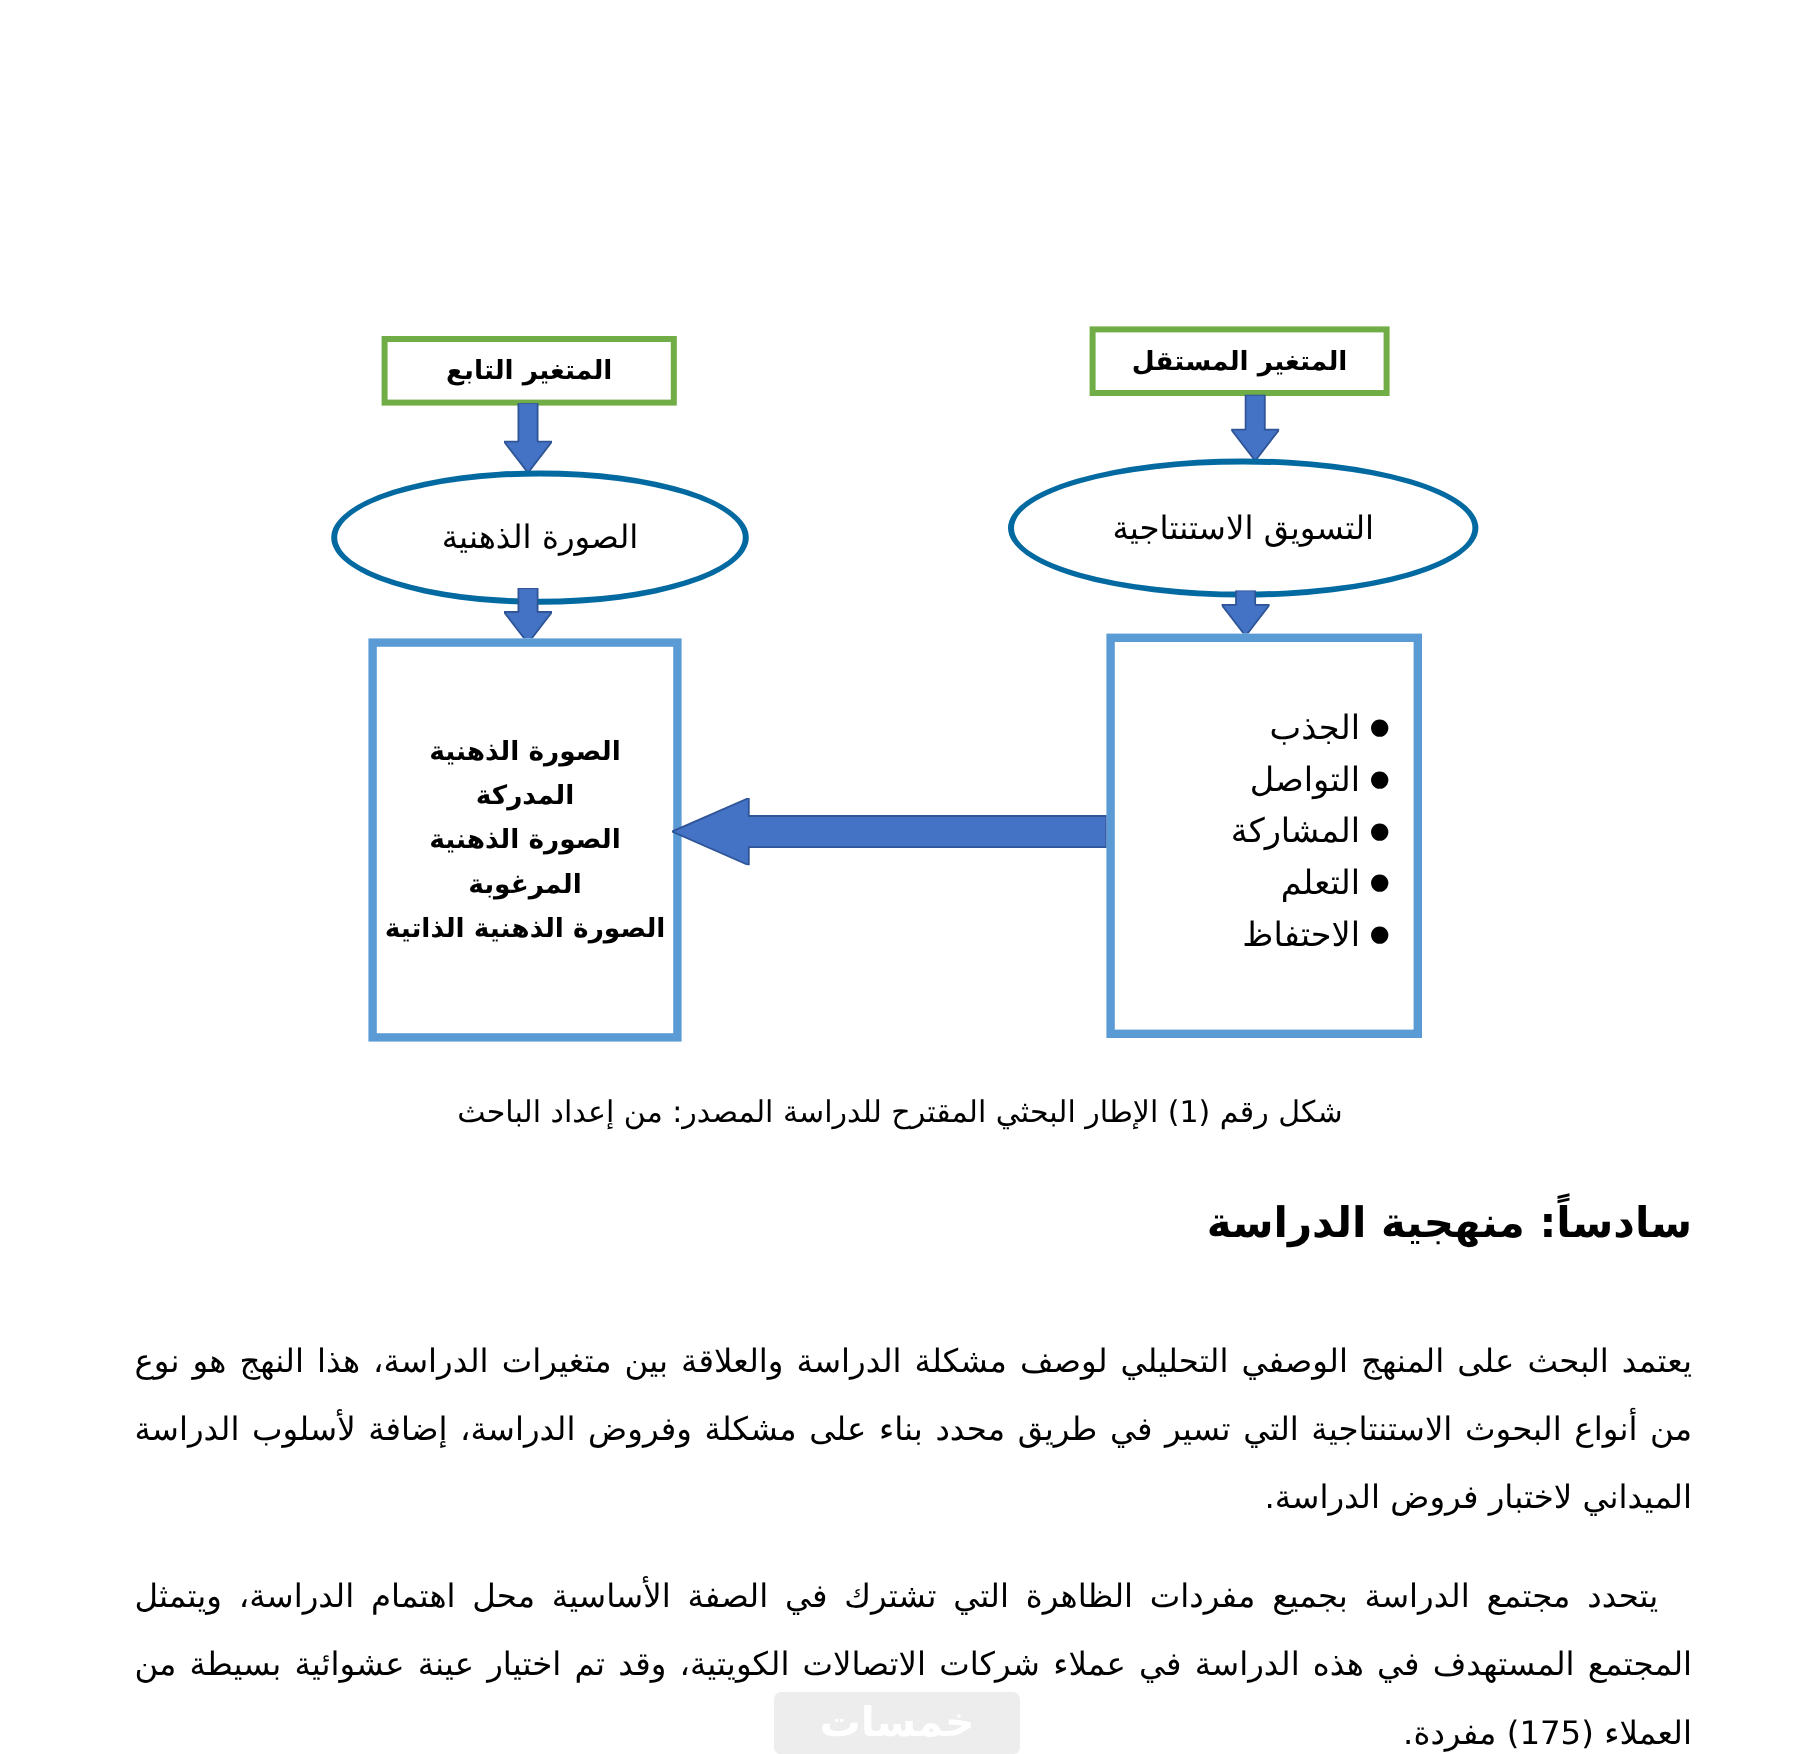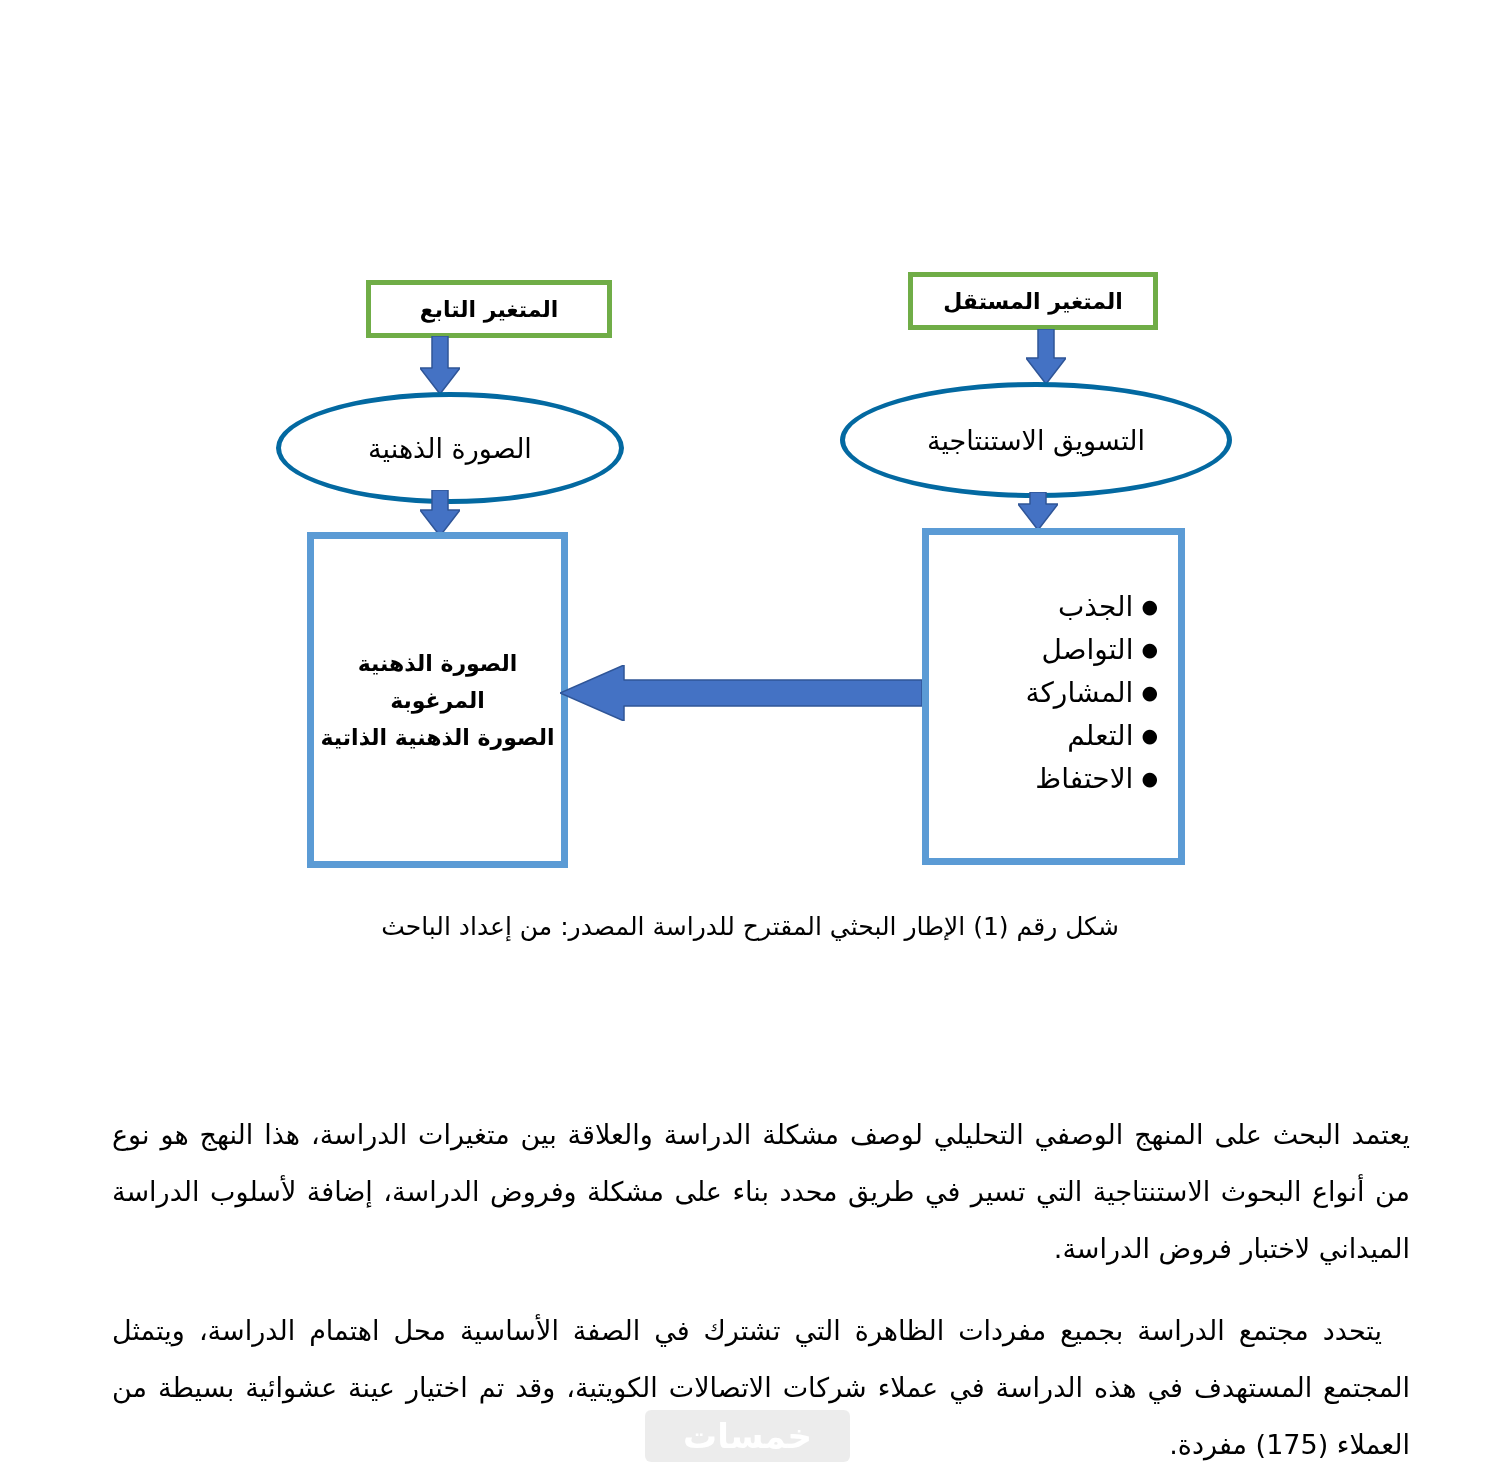--- a/index.html
+++ b/index.html
@@ -19,21 +19,21 @@
 
   
   .gbox {
     position: absolute;
     border: 5px solid #70AD47;
     background: #ffffff;
     display: flex; align-items: center; justify-content: center;
     font-weight: bold; font-size: 22px;
     box-sizing: border-box;
   }
-  #dep-box { left: 318px; top: 280px; width: 246px; height: 58px; margin-left: 48px; }
+  #dep-box { left: 318px; top: 280px; width: 246px; height: 58px; }
   #ind-box { left: 908px; top: 272px; width: 250px; height: 58px; }
 
   
   .ell {
     position: absolute;
     border: 5px solid #0369a1;
     border-radius: 50%;
     background: #ffffff;
     display: flex; align-items: center; justify-content: center;
     font-size: 27px;
@@ -126,20 +126,21 @@
 
     <svg class="arr" id="arr-mi" width="40" height="46">
       <polygon points="12,0 28,0 28,20 40,20 20,46 0,20 12,20" fill="#4472C4" stroke="#2F5597" stroke-width="1.5" stroke-linejoin="round"></polygon>
     </svg>
 
     <svg class="arr" id="arr-em" width="40" height="38">
       <polygon points="12,0 28,0 28,12 40,12 20,38 0,12 12,12" fill="#4472C4" stroke="#2F5597" stroke-width="1.5" stroke-linejoin="round"></polygon>
     </svg>
 
     <div class="bbox" id="box-mi">
+      <div>الصورة الذهنية المدركة</div>
       <div>الصورة الذهنية المرغوبة</div>
       <div>الصورة الذهنية الذاتية</div>
     </div>
 
     <div class="bbox" id="box-em">
       <div class="bitem">
         <span class="bullet">●</span>
         <span>الجذب</span>
       </div>
       <div class="bitem">
@@ -161,20 +162,21 @@
     </div>
 
     <svg class="arr" id="arr-h" width="362" height="56">
       <polygon points="362,15 64,15 64,0 0,28 64,56 64,41 362,41" fill="#4472C4" stroke="#2F5597" stroke-width="1.5" stroke-linejoin="round"></polygon>
     </svg>
 
   </div>
 
   <div id="fig-caption">شكل رقم (1) الإطار البحثي المقترح للدراسة المصدر: من إعداد الباحث</div>
 
+  <div class="h-sec" id="sec6">سادساً: منهجية الدراسة</div>
 
   <div class="para" id="p1">يعتمد البحث على المنهج الوصفي التحليلي لوصف مشكلة الدراسة والعلاقة بين متغيرات الدراسة، هذا النهج هو نوع من أنواع البحوث الاستنتاجية التي تسير في طريق محدد بناء على مشكلة وفروض الدراسة، إضافة لأسلوب الدراسة الميداني لاختبار فروض الدراسة.</div>
 
   <div class="para" id="p2">يتحدد مجتمع الدراسة بجميع مفردات الظاهرة التي تشترك في الصفة الأساسية محل اهتمام الدراسة، ويتمثل المجتمع المستهدف في هذه الدراسة في عملاء شركات الاتصالات الكويتية، وقد تم اختيار عينة عشوائية بسيطة من العملاء (175) مفردة.</div>
 
   <div id="watermark">خمسات</div>
 
 </div>
 
 </body></html>

